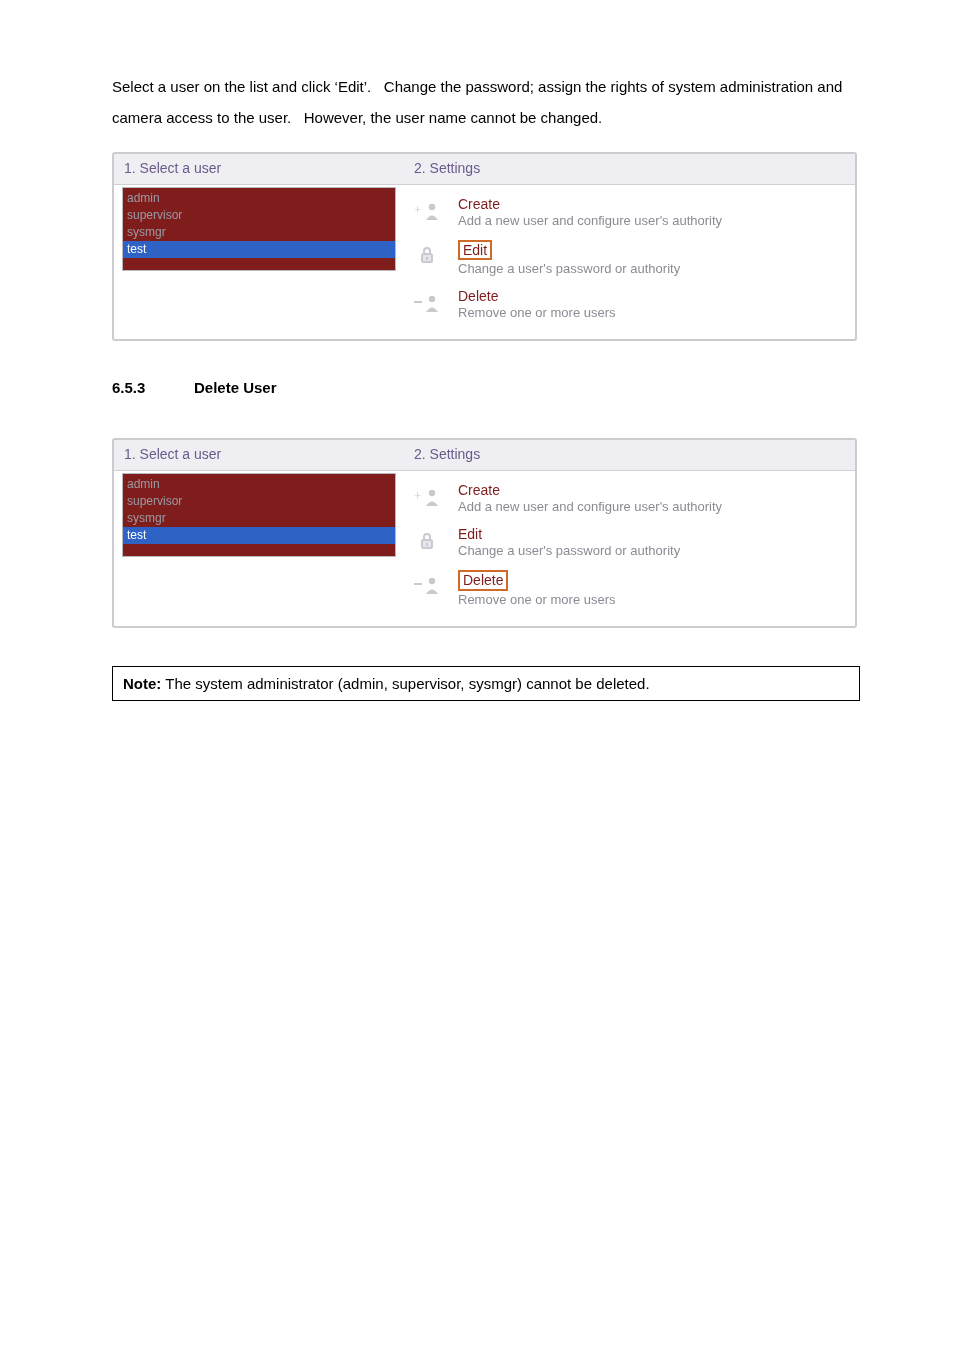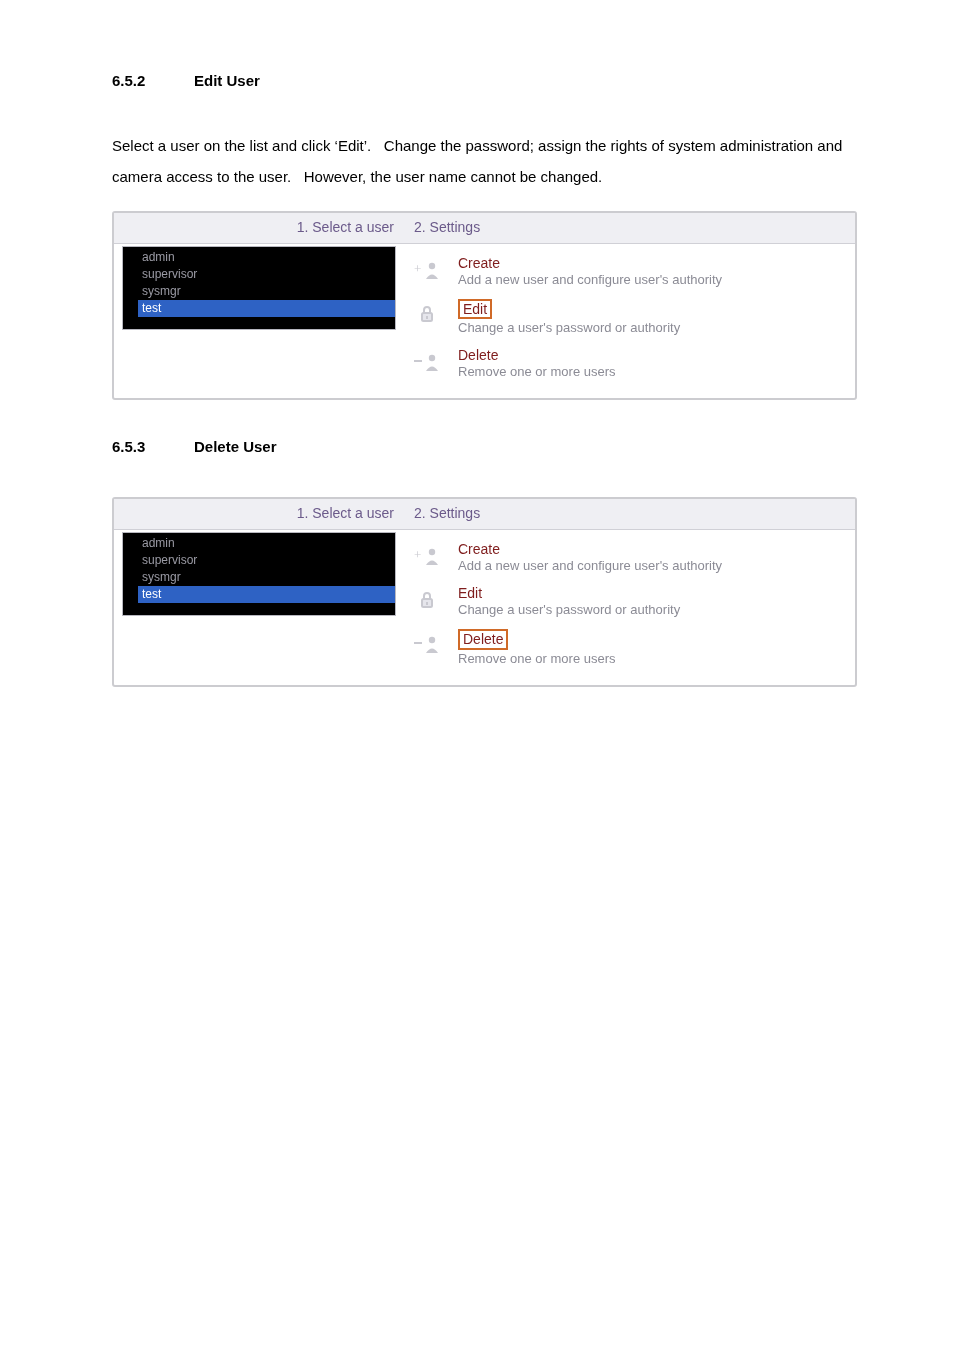--- a/index.html
+++ b/index.html
@@ -38,33 +38,33 @@
   .panel-header {
     background: #efeff3;
     border-bottom: 1px solid #d0d0d6;
     display: flex;
   }
   .panel-header .hcell {
     padding: 6px 10px 8px 10px;
     color: #6b5a8a;
     font-size: 14px;
   }
-  .panel-header .hleft { width: 290px; flex:none;text-align:right; }
+  .panel-header .hleft { width: 290px; flex:none; }
   .panel-header .hright { flex:1; }
   .panel-body { display:flex; }
   .userlist {
     width: 290px; flex:none;
     padding: 2px 8px 10px 8px;
   }
   .userlist-inner {
     border: 1px solid #b8b8c0;
-    background: #000000;
+    background: #7f1d1d;
     font-size: 12px;
     color: #9a9aa4;
-    padding: 2px 0 12px 15px;
+    padding: 2px 0 12px 0;
   }
   .userlist-item {
     padding: 1px 4px 1px 4px;
     line-height: 1.25;
   }
   .userlist-item.sel {
     background: #2e62c4;
     color: #fff;
   }
   .settings {
@@ -114,23 +114,20 @@
     text-align:center;
     font-size: 15px;
     margin-top: 460px;
   }
 </style>
 </head>
 <body>
 
 <div class="page">
 
-  <div class="section-heading">
-    <span class="num">6.5.2</span><span>Edit User</span>
-  </div>
 
   <div class="body-text">Select a user on the list and click ‘Edit’.&nbsp;&nbsp; Change the password; assign the rights of system administration and camera access to the user.&nbsp;&nbsp; However, the user name cannot be changed.</div>
 
   <div class="panel">
     <div class="panel-header">
       <div class="hcell hleft">1. Select a user</div>
       <div class="hcell hright">2. Settings</div>
     </div>
     <div class="panel-body">
       <div class="userlist">
@@ -253,15 +250,18 @@
           </div>
           <div class="action-text">
             <div class="title"><a href="#" class="title-link boxed">Delete</a></div>
             <div class="desc">Remove one or more users</div>
           </div>
         </div>
       </div>
     </div>
   </div>
 
+  <div class="note-box">
+    <span class="nb">Note:</span><span> The system administrator (admin, supervisor, sysmgr) cannot be deleted.</span>
+  </div>
 
 
 </div>
 
 </body></html>

